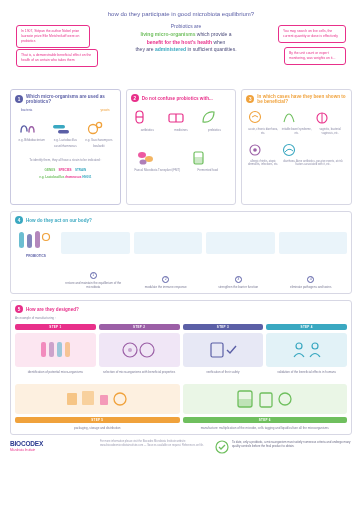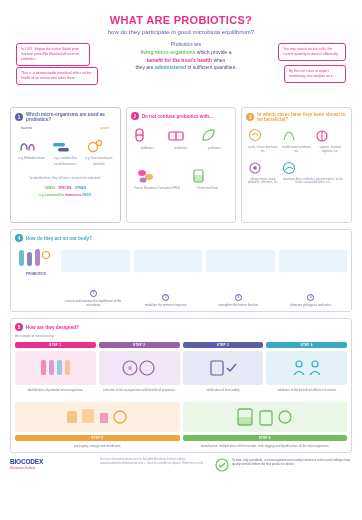--- a/index.html
+++ b/index.html
@@ -135,21 +135,20 @@
   .logo-sub { font-size: 3px; color: #e8308a; font-style: italic; margin-top: 1px; }
   .foot-txt { font-size: 2.6px; color: #9a9ab0; line-height: 1.5; flex: 1; }
   .foot-note { font-size: 2.9px; color: #6a6a85; line-height: 1.5; width: 120px; }
   svg { display: block; }
 </style>
 </head>
 <body>
 
 <div class="page">
 
-  <div class="title">WHAT ARE PROBIOTICS?</div>
   <div class="subtitle">how do they participate in good microbiota equilibrium?</div>
 
   <div class="intro">
     <div class="bubble left1">In 1907, Stépan the author Nobel prize laureate prize Elie Metchnikoff were on probiotics</div>
     <div class="bubble left2">That is, a demonstrable beneficial effect on the health of an certain who takes them</div>
     <div class="bubble right1">You may search on live cells, the current quantity or dose is effectively</div>
     <div class="bubble right2">By the unit count or expert monitoring, was weights on it...</div>
     <div class="center-def">
       <div class="lead">Probiotics are</div>
       <div>

